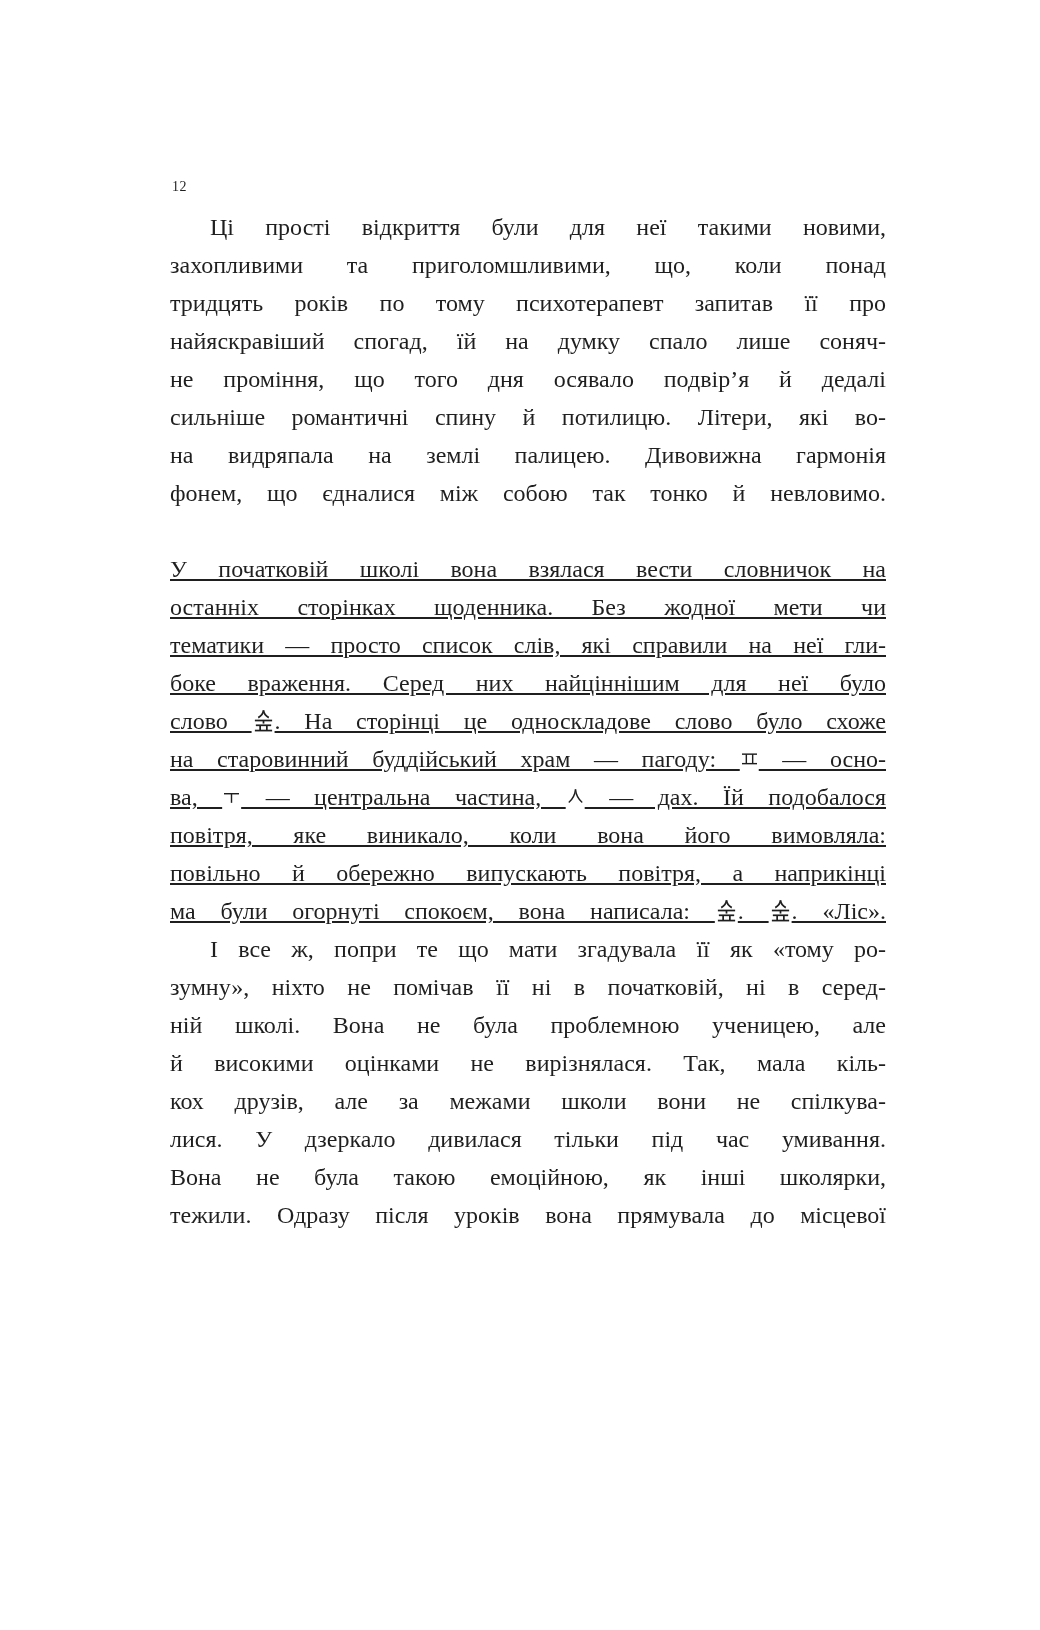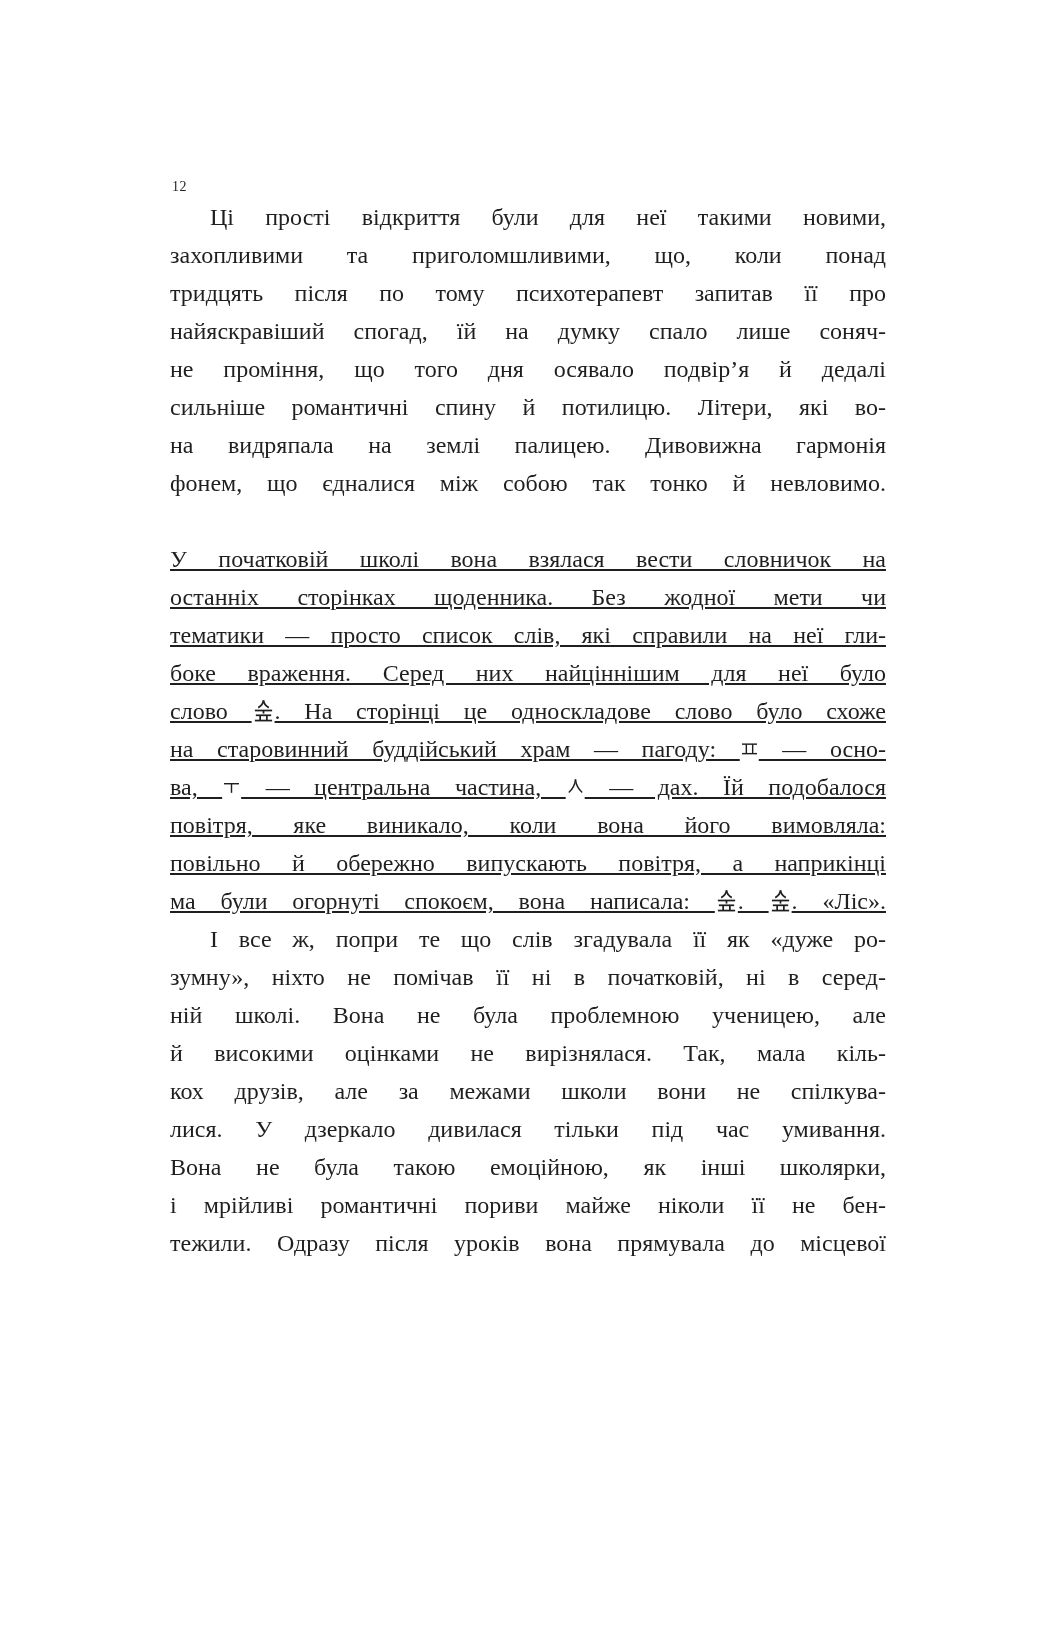--- a/index.html
+++ b/index.html
@@ -17,21 +17,21 @@
     position: absolute;
     left: 172px;
     top: 134px;
     font-size: 14px;
     letter-spacing: 0.5px;
     margin-top: 45px;
   }
   .text-block {
     position: absolute;
     left: 170px;
-    top: 198px;
+    top: 208px;
     width: 716px;
     font-size: 24px;
     line-height: 38px;
   }
   .para { margin: 0; }
   .para.gap { margin-top: 38px; text-decoration: underline; }
   .line {
     text-align: justify;
     text-align-last: justify;
   }
@@ -48,21 +48,21 @@
 </style>
 </head>
 <body>
 
 <div class="page-number">12</div>
 
 <div class="text-block" id="text-block">
     <div class="para indent">
       <div class="line">Ці прості відкриття були для неї такими новими,</div>
       <div class="line">захопливими та приголомшливими, що, коли понад</div>
-      <div class="line">тридцять після по тому психотерапевт запитав її про</div>
+      <div class="line">тридцять років по тому психотерапевт запитав її про</div>
       <div class="line">найяскравіший спогад, їй на думку спало лише соняч-</div>
       <div class="line">не проміння, що того дня осявало подвір’я й дедалі</div>
       <div class="line">сильніше романтичні спину й потилицю. Літери, які во-</div>
       <div class="line">на видряпала на землі палицею. Дивовижна гармонія</div>
       <div class="line">фонем, що єдналися між собою так тонко й невловимо.</div>
     </div>
     <div class="para gap">
       <div class="line">У початковій школі вона взялася вести словничок на</div>
       <div class="line">останніх сторінках щоденника. Без жодної мети чи</div>
       <div class="line">тематики — просто список слів, які справили на неї гли-</div>
@@ -106,23 +106,22 @@
           <path d="M12 1.5C12.4 4.8 14.4 7.4 17.5 9"></path>
           <path d="M3 12H21"></path>
           <path d="M12 12V15.2"></path>
           <path d="M4 17H20"></path>
           <path d="M3 22.5H21"></path>
           <path d="M8.5 17V22.5"></path>
           <path d="M15.5 17V22.5"></path>
         </svg>. «Ліс».</div>
     </div>
     <div class="para indent">
-      <div class="line">І все ж, попри те що слів згадувала її як «дуже ро-</div>
+      <div class="line">І все ж, попри те що мати згадувала її як «тому ро-</div>
       <div class="line">зумну», ніхто не помічав її ні в початковій, ні в серед-</div>
       <div class="line">ній школі. Вона не була проблемною ученицею, але</div>
       <div class="line">й високими оцінками не вирізнялася. Так, мала кіль-</div>
       <div class="line">кох друзів, але за межами школи вони не спілкува-</div>
       <div class="line">лися. У дзеркало дивилася тільки під час умивання.</div>
       <div class="line">Вона не була такою емоційною, як інші школярки,</div>
-      <div class="line">і мрійливі романтичні пориви майже ніколи її не бен-</div>
       <div class="line">тежили. Одразу після уроків вона прямувала до місцевої</div>
     </div>
   </div>
 
 </body></html>

